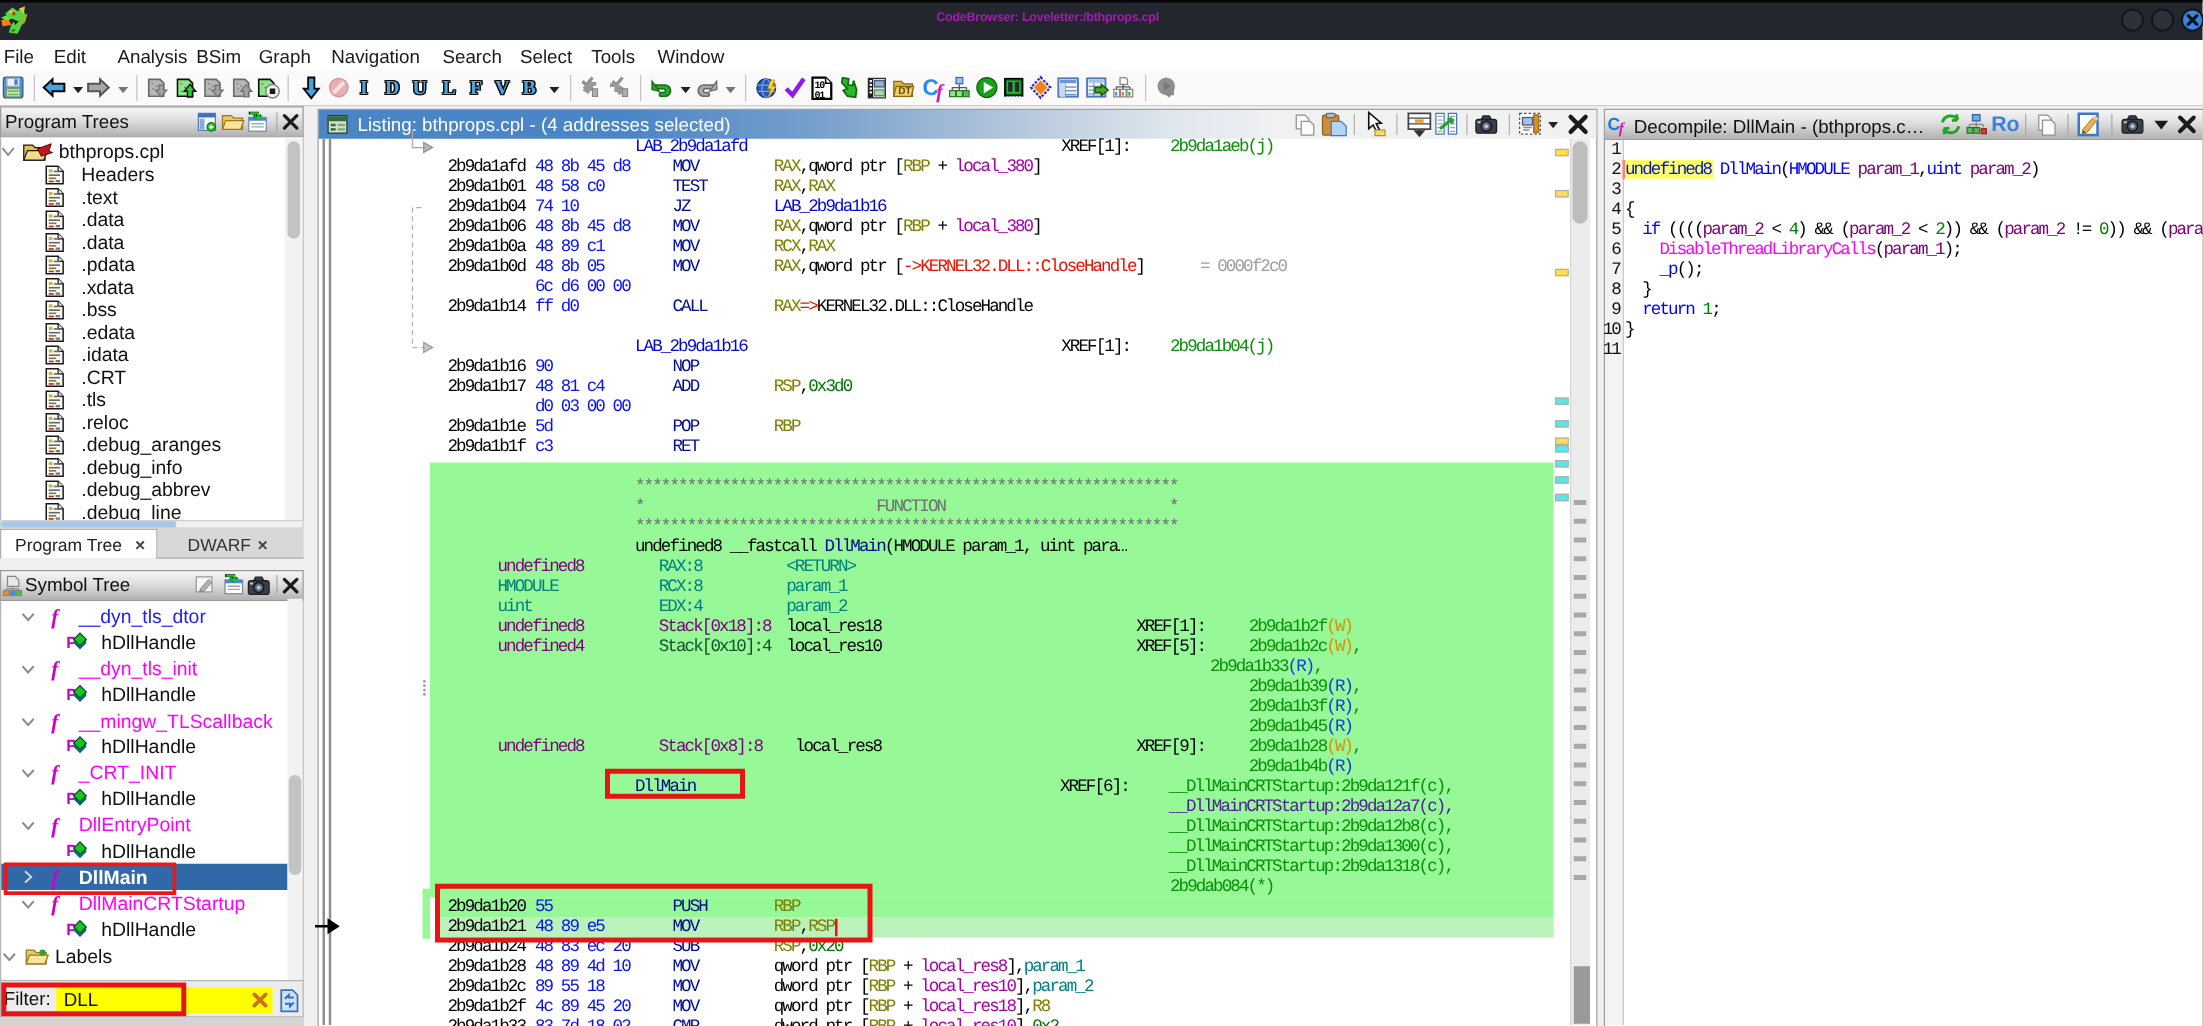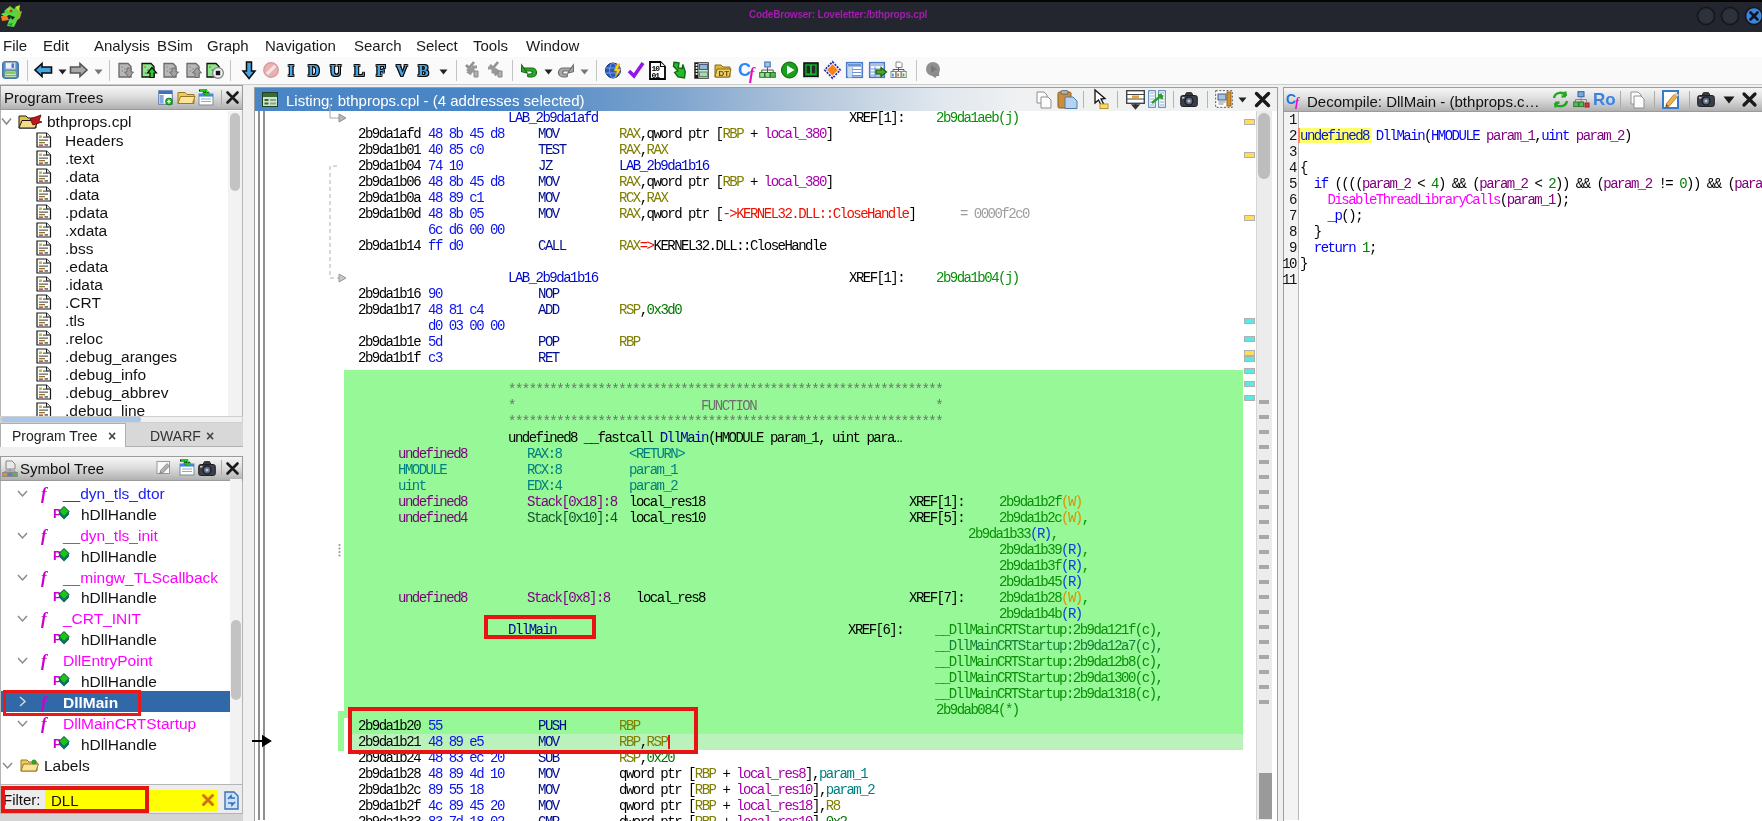--- a/index.html
+++ b/index.html
@@ -647,21 +647,21 @@
 <div class="abs" style="left:351px;top:718px;width:892px;height:16px;background:#96f896"></div>
 <div class="abs" style="left:351px;top:734px;width:892px;height:16px;background:#bbf2bb"></div>
 <div class="m" style="left:508px;top:110px"><span style="color:#0008cf">LAB_2b9da1afd</span></div>
 <div class="m" style="left:849px;top:110px">XREF[1]:</div>
 <div class="m" style="left:936px;top:110px"><span style="color:#089008">2b9da1aeb(j)</span></div>
 <div class="m" style="left:358px;top:126px">2b9da1afd</div>
 <div class="m" style="left:428px;top:126px"><span style="color:#0a12ee">48 8b 45 d8</span></div>
 <div class="m" style="left:538px;top:126px"><span style="color:#000d8f">MOV</span></div>
 <div class="m" style="left:619px;top:126px"><span style="color:#7e7e00">RAX</span>,qword ptr [<span style="color:#7e7e00">RBP</span> + <span style="color:#a800a8">local_380</span>]</div>
 <div class="m" style="left:358px;top:142px">2b9da1b01</div>
-<div class="m" style="left:428px;top:142px"><span style="color:#0a12ee">40 85 c0</span></div>
+<div class="m" style="left:428px;top:142px"><span style="color:#0a12ee">48 58 c0</span></div>
 <div class="m" style="left:538px;top:142px"><span style="color:#000d8f">TEST</span></div>
 <div class="m" style="left:619px;top:142px"><span style="color:#7e7e00">RAX</span>,<span style="color:#7e7e00">RAX</span></div>
 <div class="m" style="left:358px;top:158px">2b9da1b04</div>
 <div class="m" style="left:428px;top:158px"><span style="color:#0a12ee">74 10</span></div>
 <div class="m" style="left:538px;top:158px"><span style="color:#000d8f">JZ</span></div>
 <div class="m" style="left:619px;top:158px"><span style="color:#0008cf">LAB_2b9da1b16</span></div>
 <div class="m" style="left:358px;top:174px">2b9da1b06</div>
 <div class="m" style="left:428px;top:174px"><span style="color:#0a12ee">48 8b 45 d8</span></div>
 <div class="m" style="left:538px;top:174px"><span style="color:#000d8f">MOV</span></div>
 <div class="m" style="left:619px;top:174px"><span style="color:#7e7e00">RAX</span>,qword ptr [<span style="color:#7e7e00">RBP</span> + <span style="color:#a800a8">local_380</span>]</div>
@@ -720,27 +720,27 @@
 <div class="m" style="left:629px;top:510px">local_res10</div>
 <div class="m" style="left:909px;top:510px">XREF[5]:</div>
 <div class="m" style="left:999px;top:510px"><span style="color:#089008">2b9da1b2c</span><span style="color:#e09000">(W)</span><span style="color:#089008">,</span></div>
 <div class="m" style="left:968px;top:526px"><span style="color:#089008">2b9da1b33</span><span style="color:#1040e0">(R)</span><span style="color:#089008">,</span></div>
 <div class="m" style="left:999px;top:542px"><span style="color:#089008">2b9da1b39</span><span style="color:#1040e0">(R)</span><span style="color:#089008">,</span></div>
 <div class="m" style="left:999px;top:558px"><span style="color:#089008">2b9da1b3f</span><span style="color:#1040e0">(R)</span><span style="color:#089008">,</span></div>
 <div class="m" style="left:999px;top:574px"><span style="color:#089008">2b9da1b45</span><span style="color:#1040e0">(R)</span></div>
 <div class="m" style="left:398px;top:590px"><span style="color:#7d007d">undefined8</span></div>
 <div class="m" style="left:527px;top:590px"><span style="color:#7d007d">Stack[0x8]:8</span></div>
 <div class="m" style="left:636px;top:590px">local_res8</div>
-<div class="m" style="left:909px;top:590px">XREF[7]:</div>
+<div class="m" style="left:909px;top:590px">XREF[9]:</div>
 <div class="m" style="left:999px;top:590px"><span style="color:#089008">2b9da1b28</span><span style="color:#e09000">(W)</span><span style="color:#089008">,</span></div>
 <div class="m" style="left:999px;top:606px"><span style="color:#089008">2b9da1b4b</span><span style="color:#1040e0">(R)</span></div>
 <div class="m" style="left:508px;top:622px"><span style="color:#000396">DllMain</span></div>
 <div class="m" style="left:848px;top:622px">XREF[6]:</div>
 <div class="m" style="left:935px;top:622px"><span style="color:#089008">__DllMainCRTStartup:2b9da121f(c),</span></div>
-<div class="m" style="left:935px;top:638px"><span style="color:#15803d">__DllMainCRTStartup:2b9da12a7(c),</span></div>
+<div class="m" style="left:935px;top:638px"><span style="color:#4c1d95">__DllMainCRTStartup:2b9da12a7(c),</span></div>
 <div class="m" style="left:935px;top:654px"><span style="color:#089008">__DllMainCRTStartup:2b9da12b8(c),</span></div>
 <div class="m" style="left:935px;top:670px"><span style="color:#089008">__DllMainCRTStartup:2b9da1300(c),</span></div>
 <div class="m" style="left:935px;top:686px"><span style="color:#089008">__DllMainCRTStartup:2b9da1318(c),</span></div>
 <div class="m" style="left:936px;top:702px"><span style="color:#089008">2b9dab084(*)</span></div>
 <div class="m" style="left:358px;top:718px">2b9da1b20</div>
 <div class="m" style="left:428px;top:718px"><span style="color:#0a12ee">55</span></div>
 <div class="m" style="left:538px;top:718px"><span style="color:#000d8f">PUSH</span></div>
 <div class="m" style="left:619px;top:718px"><span style="color:#7e7e00">RBP</span></div>
 <div class="m" style="left:358px;top:734px">2b9da1b21</div>
 <div class="m" style="left:428px;top:734px"><span style="color:#0a12ee">48 89 e5</span></div>

